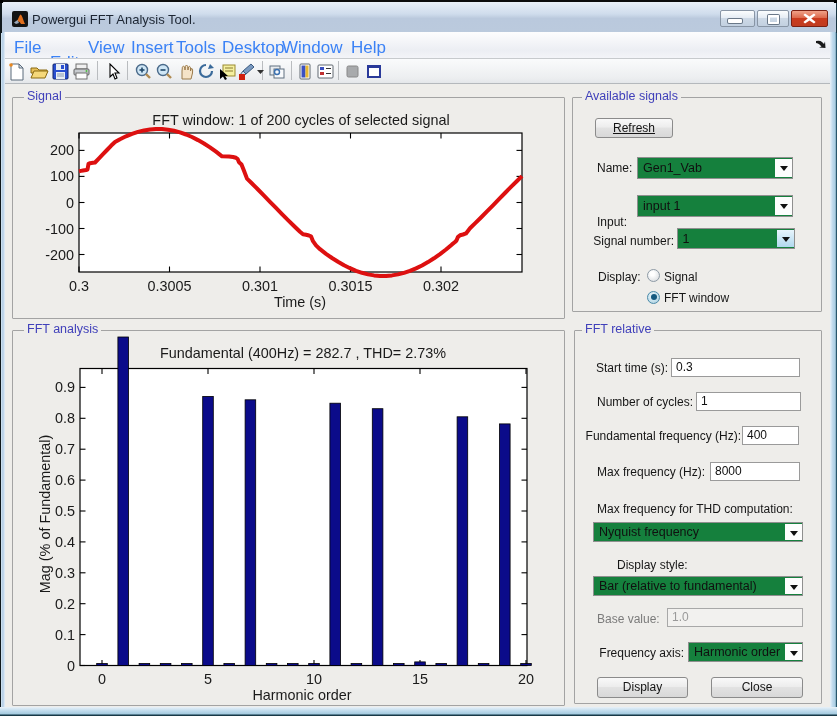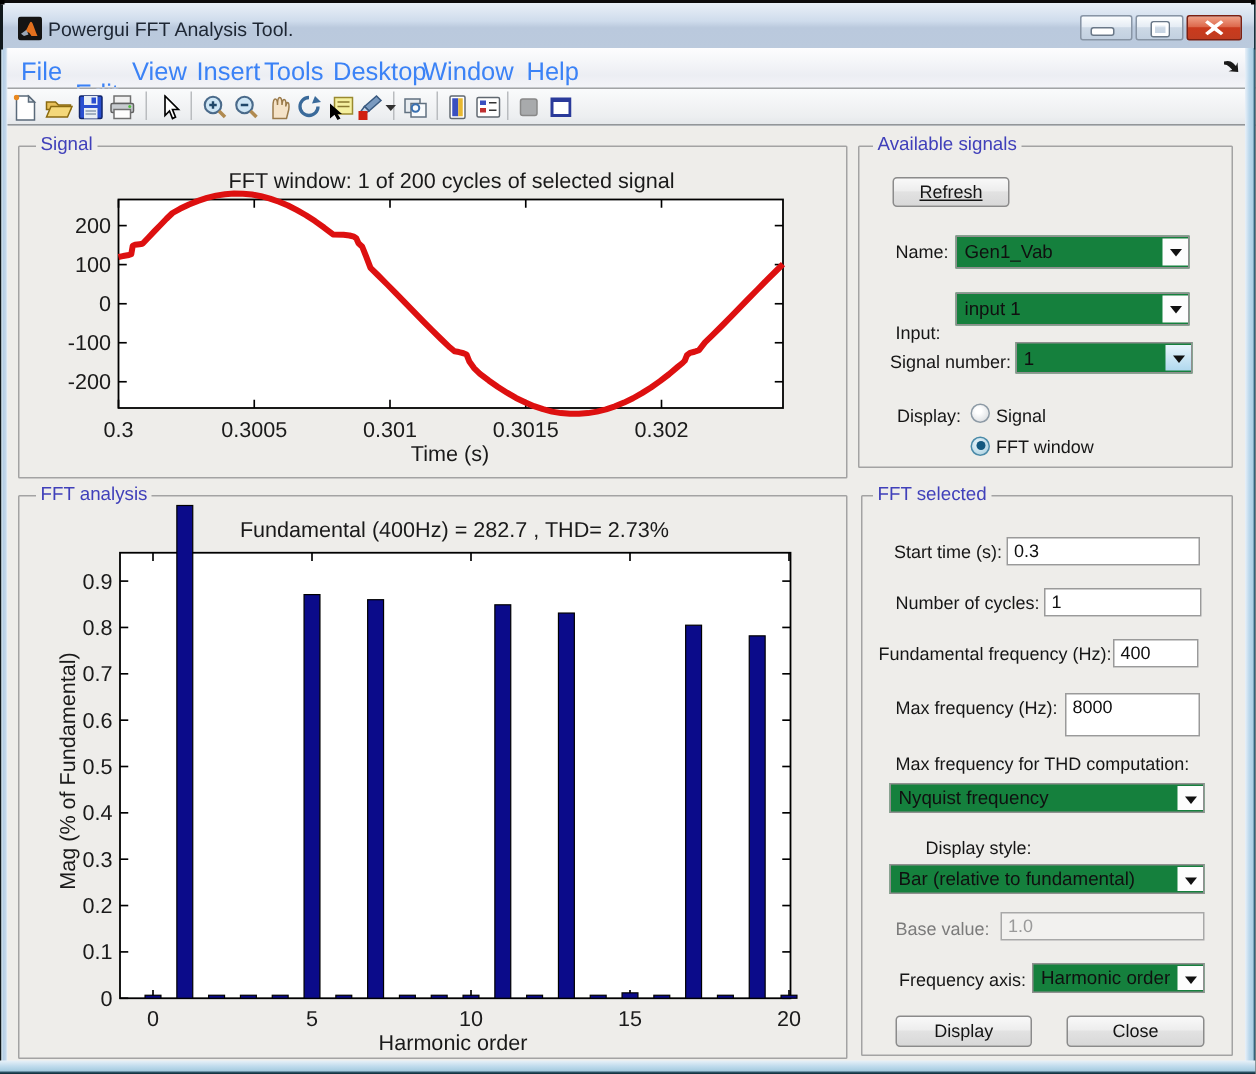--- a/index.html
+++ b/index.html
@@ -32,21 +32,21 @@
 <body>
 
 <div class="abs fig"></div>
 <div class="abs grp" style="left:12px;top:97px;width:551px;height:220px;"></div>
 <div class="abs grplab" style="left:24px;top:89px;">Signal</div>
 <div class="abs grp" style="left:572px;top:97px;width:248px;height:213px;"></div>
 <div class="abs grplab" style="left:582px;top:89px;">Available signals</div>
 <div class="abs grp" style="left:12px;top:330px;width:551px;height:374px;"></div>
 <div class="abs grplab" style="left:24px;top:322px;">FFT analysis</div>
 <div class="abs grp" style="left:574px;top:330px;width:246px;height:372px;"></div>
-<div class="abs grplab" style="left:582px;top:322px;">FFT selected</div>
+<div class="abs grplab" style="left:582px;top:322px;">FFT relative</div>
 <svg width="837" height="716" viewBox="0 0 837 716" style="position:absolute;left:0;top:0;" font-family="Liberation Sans, sans-serif">
 <rect x="79.0" y="133.0" width="443.0" height="139.0" fill="#ffffff" stroke="none"></rect>
 <rect x="79.0" y="133.0" width="443.0" height="139.0" fill="none" stroke="#000000" stroke-width="1.2"></rect>
 <line x1="79" y1="272.0" x2="79" y2="266.5" stroke="#000" stroke-width="1.1"></line>
 <line x1="79" y1="133.0" x2="79" y2="138.5" stroke="#000" stroke-width="1.1"></line>
 <text x="79" y="291" font-size="14.4" fill="#1a1a1a" text-anchor="middle">0.3</text>
 <line x1="169.5" y1="272.0" x2="169.5" y2="266.5" stroke="#000" stroke-width="1.1"></line>
 <line x1="169.5" y1="133.0" x2="169.5" y2="138.5" stroke="#000" stroke-width="1.1"></line>
 <text x="169.5" y="291" font-size="14.4" fill="#1a1a1a" text-anchor="middle">0.3005</text>
 <line x1="260" y1="272.0" x2="260" y2="266.5" stroke="#000" stroke-width="1.1"></line>
@@ -170,21 +170,21 @@
 <div class="abs radio" style="left:647px;top:290.5px;background:radial-gradient(circle at 40% 35%,#eef6fa 0%,#c4e0ec 55%,#a4c8d8 100%);border-color:#4a8aa8;"></div>
 <div class="abs" style="left:650.5px;top:294px;width:6px;height:6px;border-radius:50%;background:#14597f;"></div>
 <div class="abs lab" style="left:664px;top:291px;">FFT window</div>
 <div class="abs labr" style="left:418px;top:361px;width:250px;color:#161616;">Start time (s):</div>
 <div class="abs edit" style="left:671px;top:358px;width:129px;height:19px;line-height:17px;">0.3</div>
 <div class="abs labr" style="left:443px;top:395px;width:250px;color:#161616;">Number of cycles:</div>
 <div class="abs edit" style="left:696px;top:392px;width:105px;height:19px;line-height:17px;">1</div>
 <div class="abs labr" style="left:491px;top:429px;width:250px;color:#161616;">Fundamental frequency (Hz):</div>
 <div class="abs edit" style="left:742px;top:426px;width:57px;height:19px;line-height:17px;">400</div>
 <div class="abs labr" style="left:455px;top:465px;width:250px;color:#161616;">Max frequency (Hz):</div>
-<div class="abs edit" style="left:710px;top:462px;width:90px;height:29px;line-height:17px;">8000</div>
+<div class="abs edit" style="left:710px;top:462px;width:90px;height:19px;line-height:17px;">8000</div>
 <div class="abs lab" style="left:597px;top:502px;">Max frequency for THD computation:</div>
 <div class="abs combo" style="left:593px;top:522px;width:210px;height:20px;">
     <span class="combotext" style="top:2px;">Nyquist frequency</span>
     <span class="comboarrow"></span>
   </div>
 <div class="abs lab" style="left:597px;top:558px;margin-left:20px;">Display style:</div>
 <div class="abs combo" style="left:593px;top:576px;width:210px;height:20px;">
     <span class="combotext" style="top:2px;">Bar (relative to fundamental)</span>
     <span class="comboarrow"></span>
   </div>

